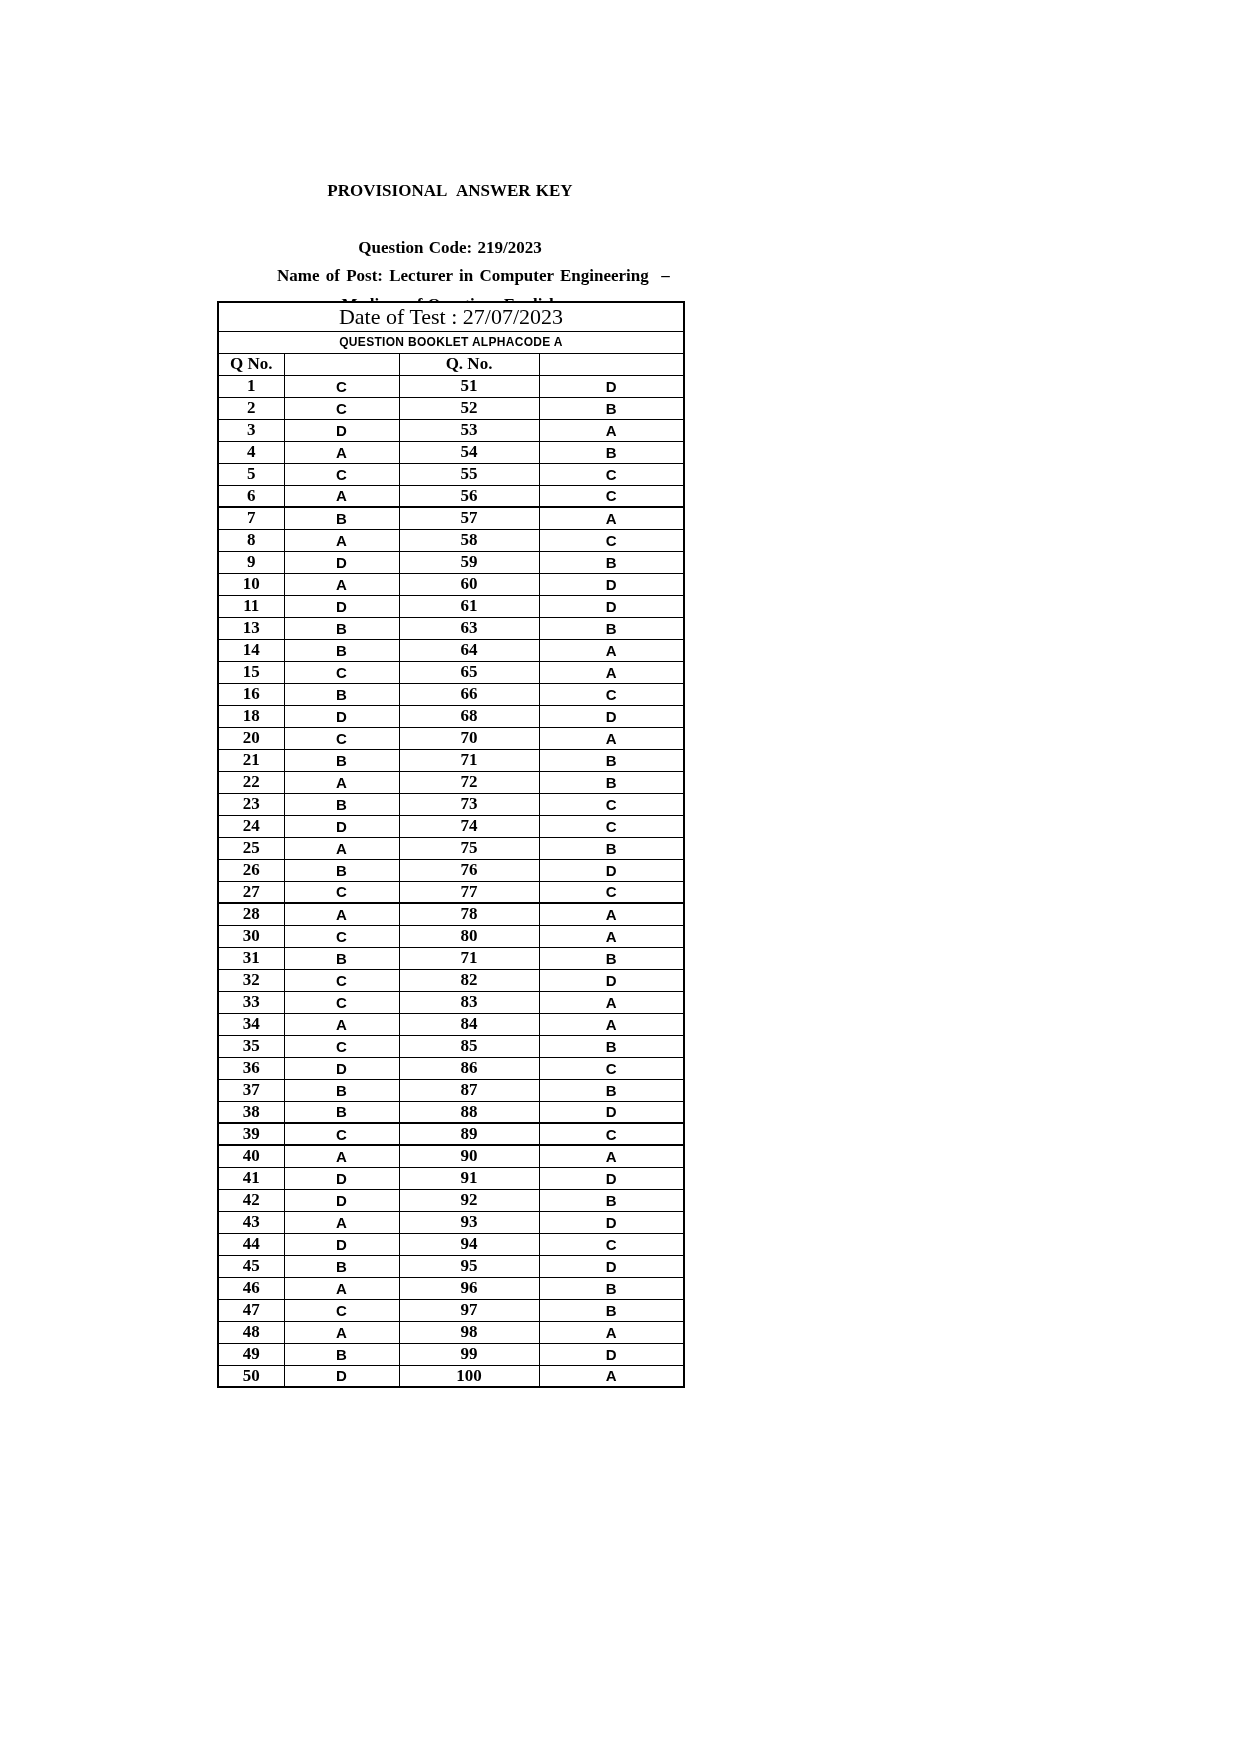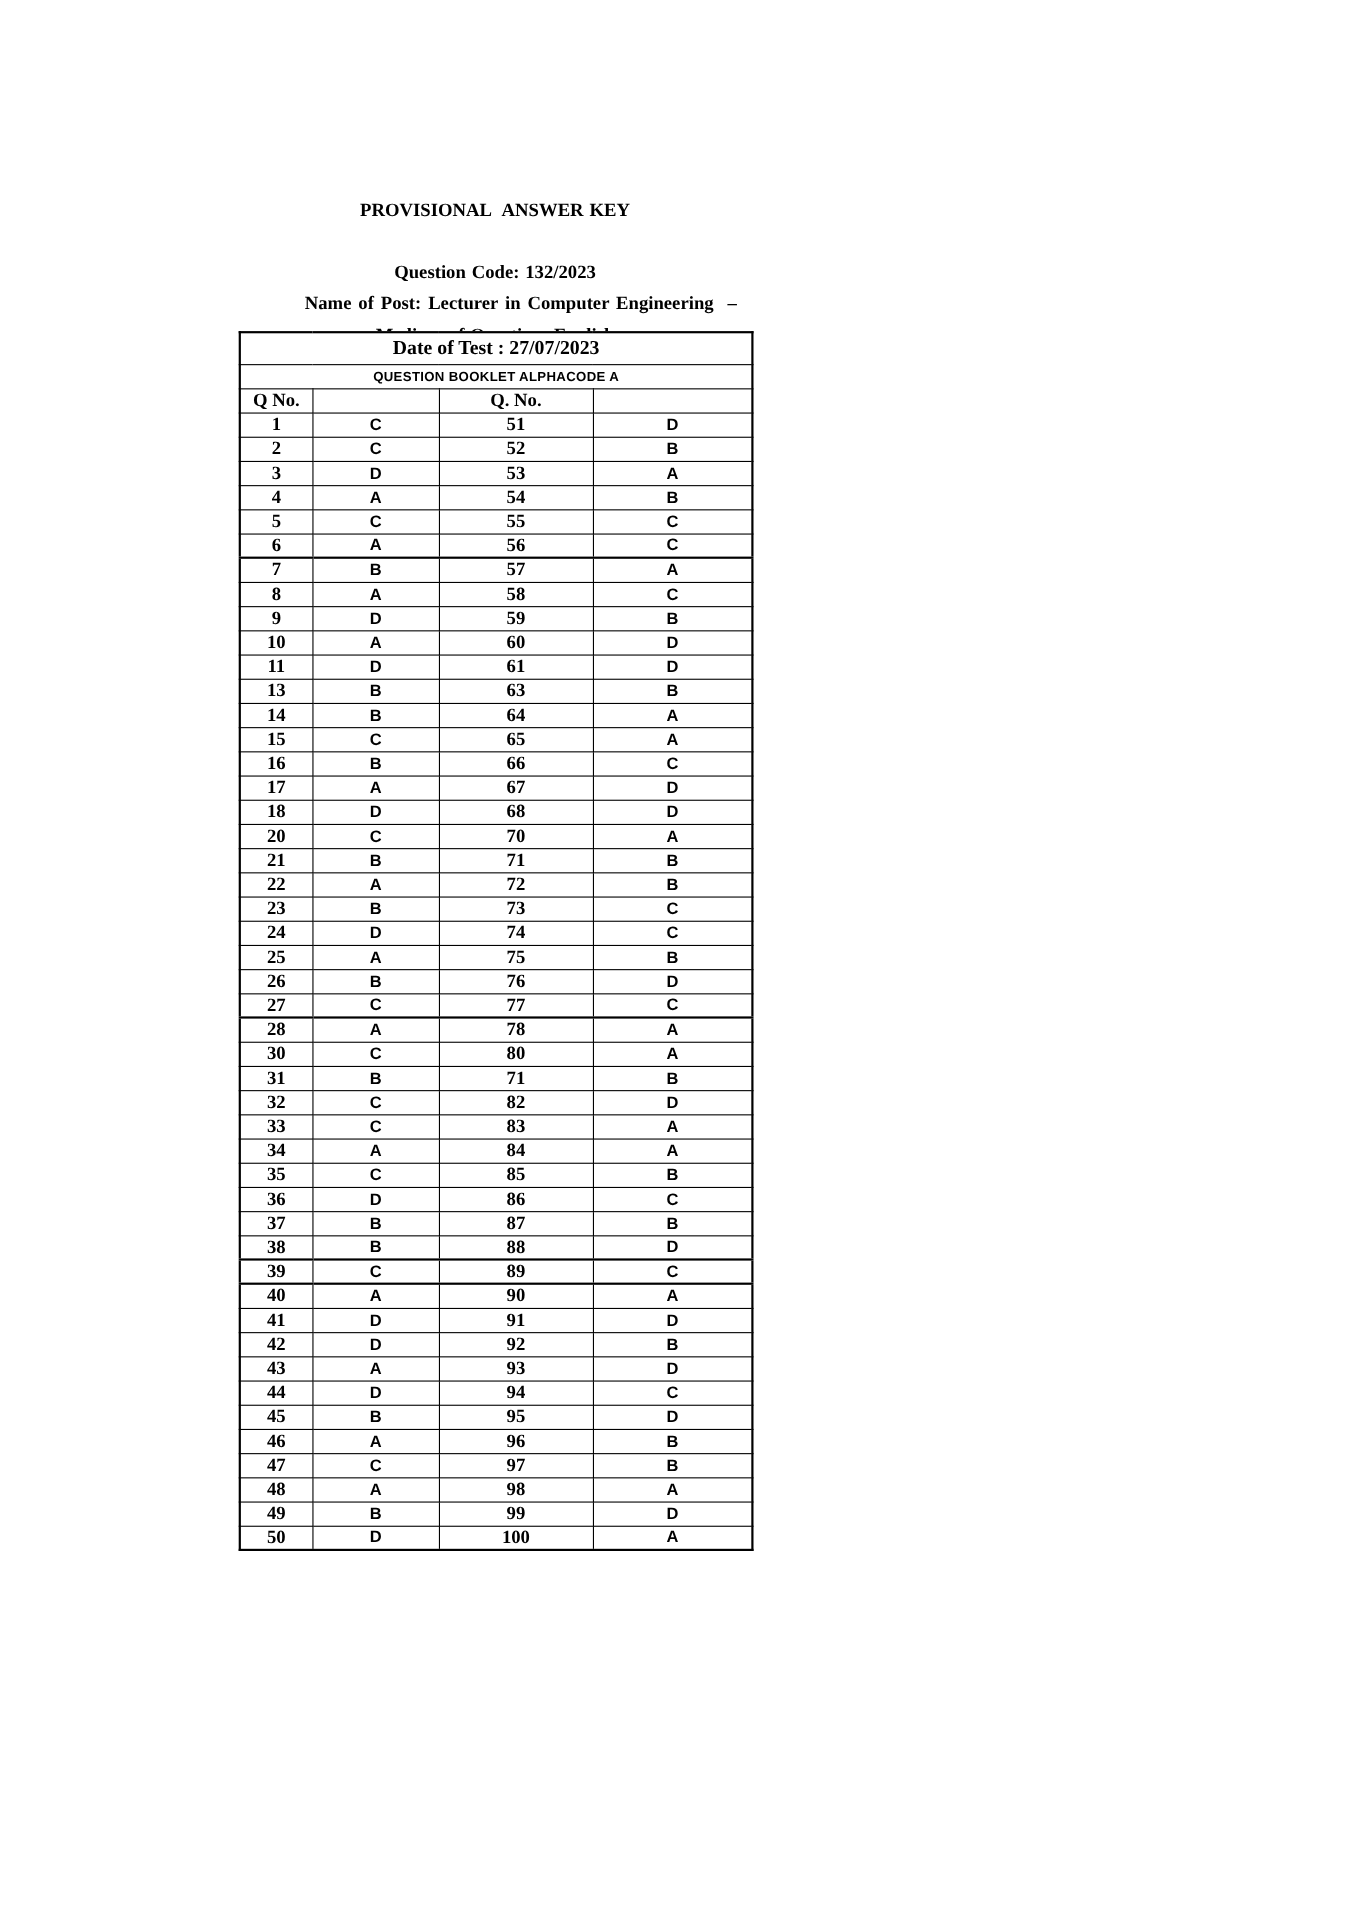--- a/index.html
+++ b/index.html
@@ -53,22 +53,22 @@
     border: 1px solid var(--border, #000);
     text-align: center;
     vertical-align: middle;
     padding: 0;
     overflow: hidden;
   }
   td.c2 { border-right: 2px solid var(--border, #000); }
   .date-row td {
     height: 29px;
     font-family: "Liberation Serif", serif;
-    font-weight: bold;
-    font-size: 18px;
+    font-weight: normal;
+    font-size: 22px;
   }
   .booklet-row td {
     height: 22px;
     font-family: "Liberation Sans", sans-serif;
     font-weight: bold;
     font-size: 12px;
     letter-spacing: 0.3px;
   }
   .colhead-row td {
     height: 22px;
@@ -89,21 +89,21 @@
   }
   tr.thick td { border-bottom-width: 2px; }
 </style>
 </head>
 <body>
 
 <div class="page">
 
   <div class="title-block">
     <div>PROVISIONAL  ANSWER KEY</div>
-    <div>Question Code: 132/2023</div>
+    <div>Question Code: 219/2023</div>
     <div>Medium of Question- English</div>
   </div>
 
   <div class="post-block">
     <div class="post-line1">Name of Post: Lecturer in Computer Engineering  –</div>
     <div>Technical Education  Department (Polytechnics)</div>
     <div class="cat-line">Cat. Number:064/2021</div>
   </div>
 
   <table class="answer-key">
@@ -212,26 +212,20 @@
           <td class="c3">65</td>
           <td class="c4">A</td>
         </tr>
         <tr>
           <td class="c1">16</td>
           <td class="c2">B</td>
           <td class="c3">66</td>
           <td class="c4">C</td>
         </tr>
         <tr>
-          <td class="c1">17</td>
-          <td class="c2">A</td>
-          <td class="c3">67</td>
-          <td class="c4">D</td>
-        </tr>
-        <tr>
           <td class="c1">18</td>
           <td class="c2">D</td>
           <td class="c3">68</td>
           <td class="c4">D</td>
         </tr>
         <tr>
           <td class="c1">20</td>
           <td class="c2">C</td>
           <td class="c3">70</td>
           <td class="c4">A</td>

